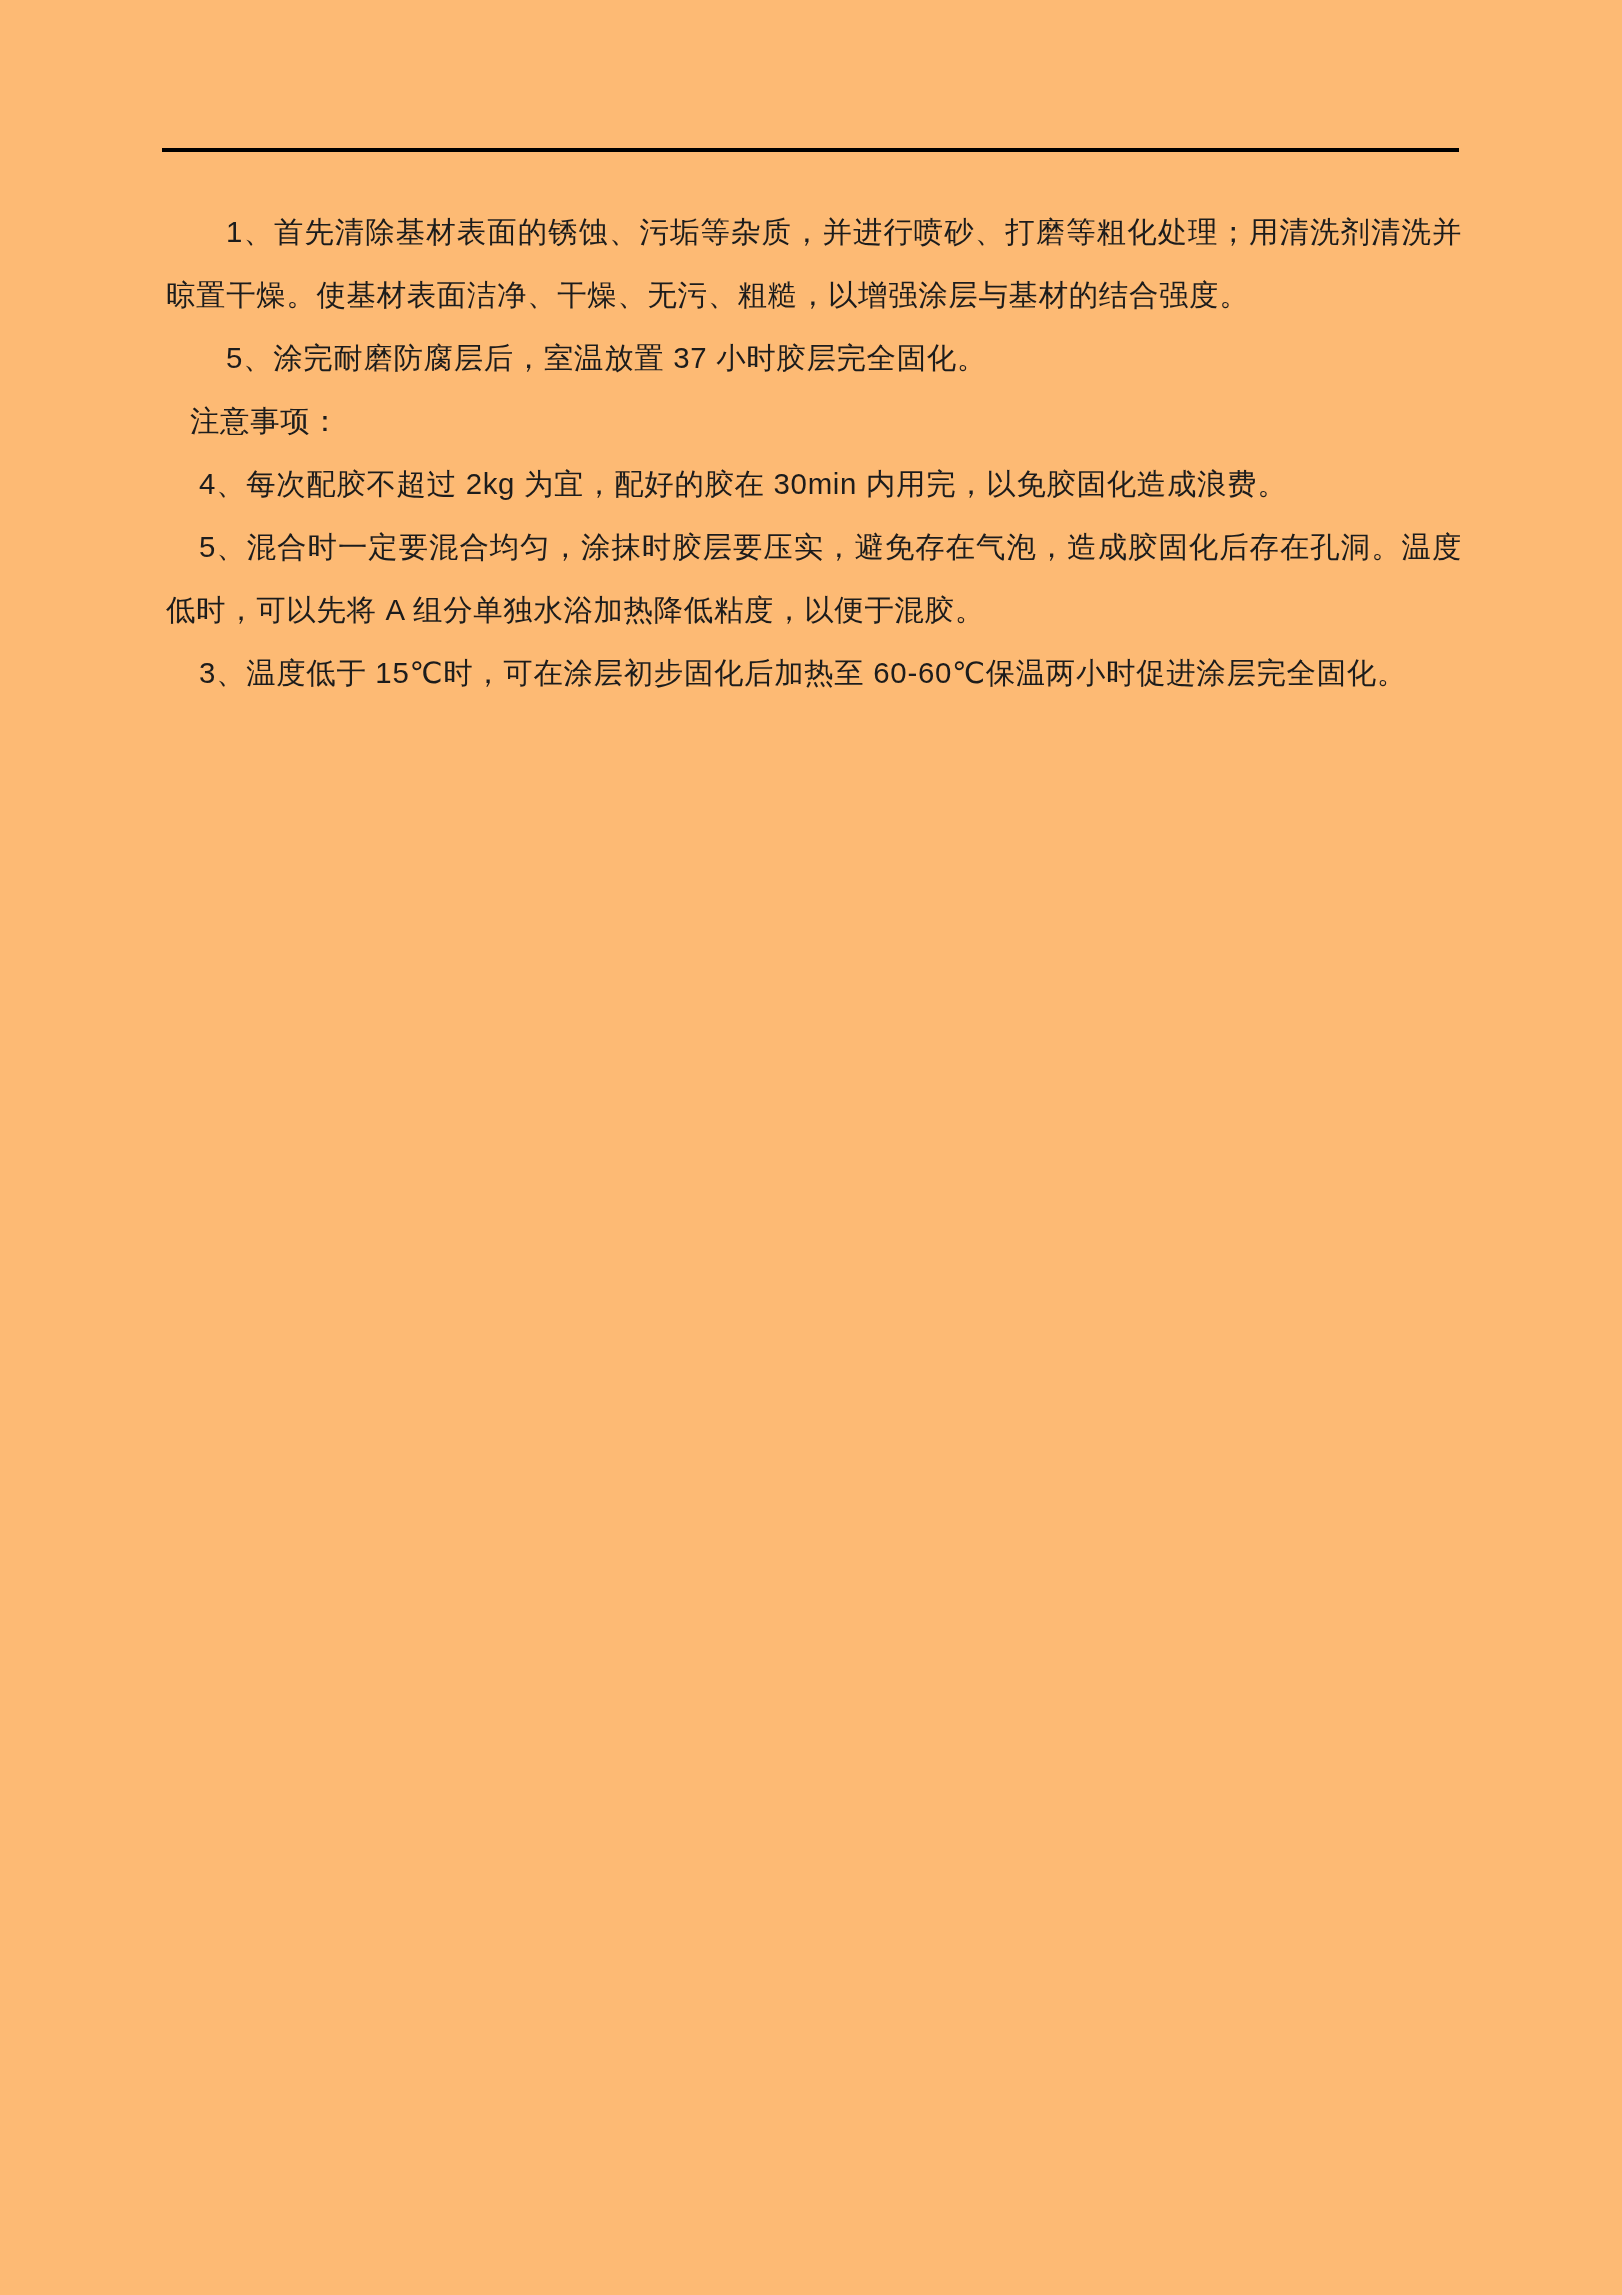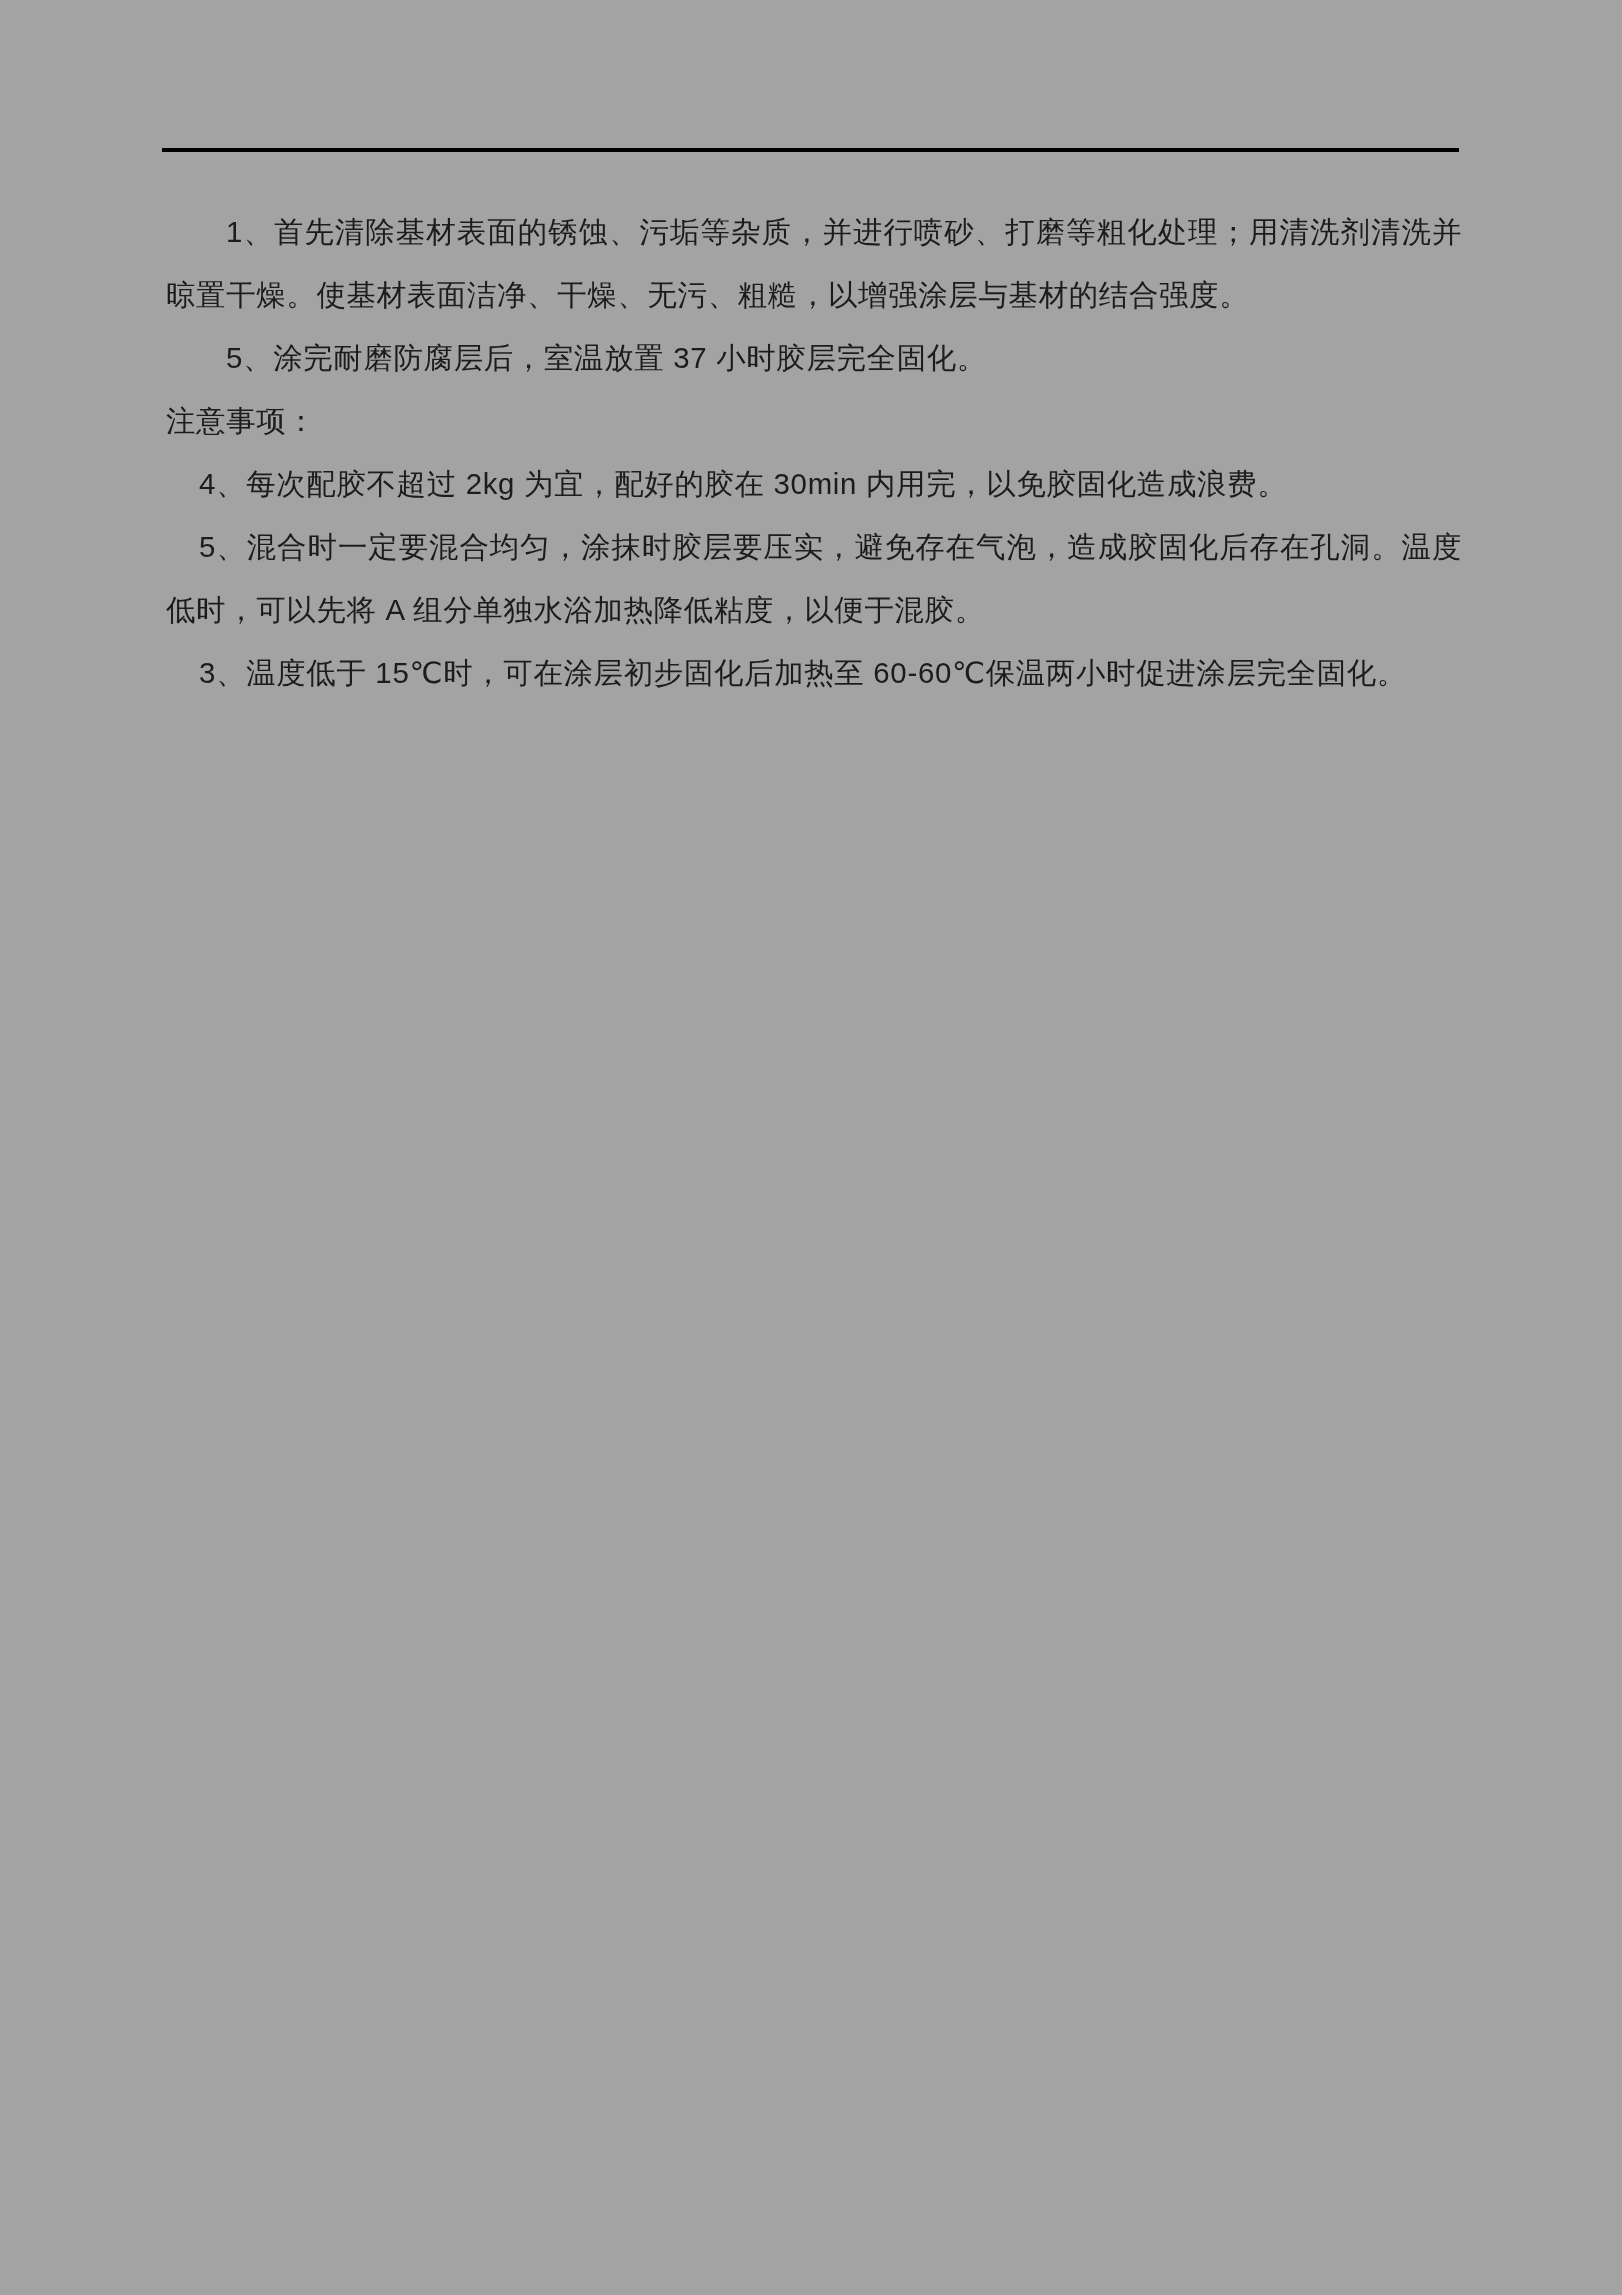--- a/index.html
+++ b/index.html
@@ -4,21 +4,21 @@
 <style>
   html, body {
     margin: 0;
     padding: 0;
     background: #ffffff;
   }
   .page {
     position: relative;
     width: 1622px;
     height: 2295px;
-    background: #a3a3a3;
+    background: #fdba74;
     overflow: hidden;
     font-family: "Liberation Sans", "DejaVu Sans", sans-serif;
   }
   .top-rule {
     position: absolute;
     left: 162px;
     top: 148px;
     width: 1297px;
     height: 3.9px;
     background: #000000;
@@ -36,20 +36,21 @@
   }
   .content p {
     margin: 0;
     padding: 0;
   }
   p.step {
     text-indent: 60px;
   }
   p.heading {
     text-indent: 0;
+    margin-left: 24px;
   }
   p.note {
     text-indent: 33px;
   }
 </style>
 </head>
 <body>
 
 <div class="page">
 

